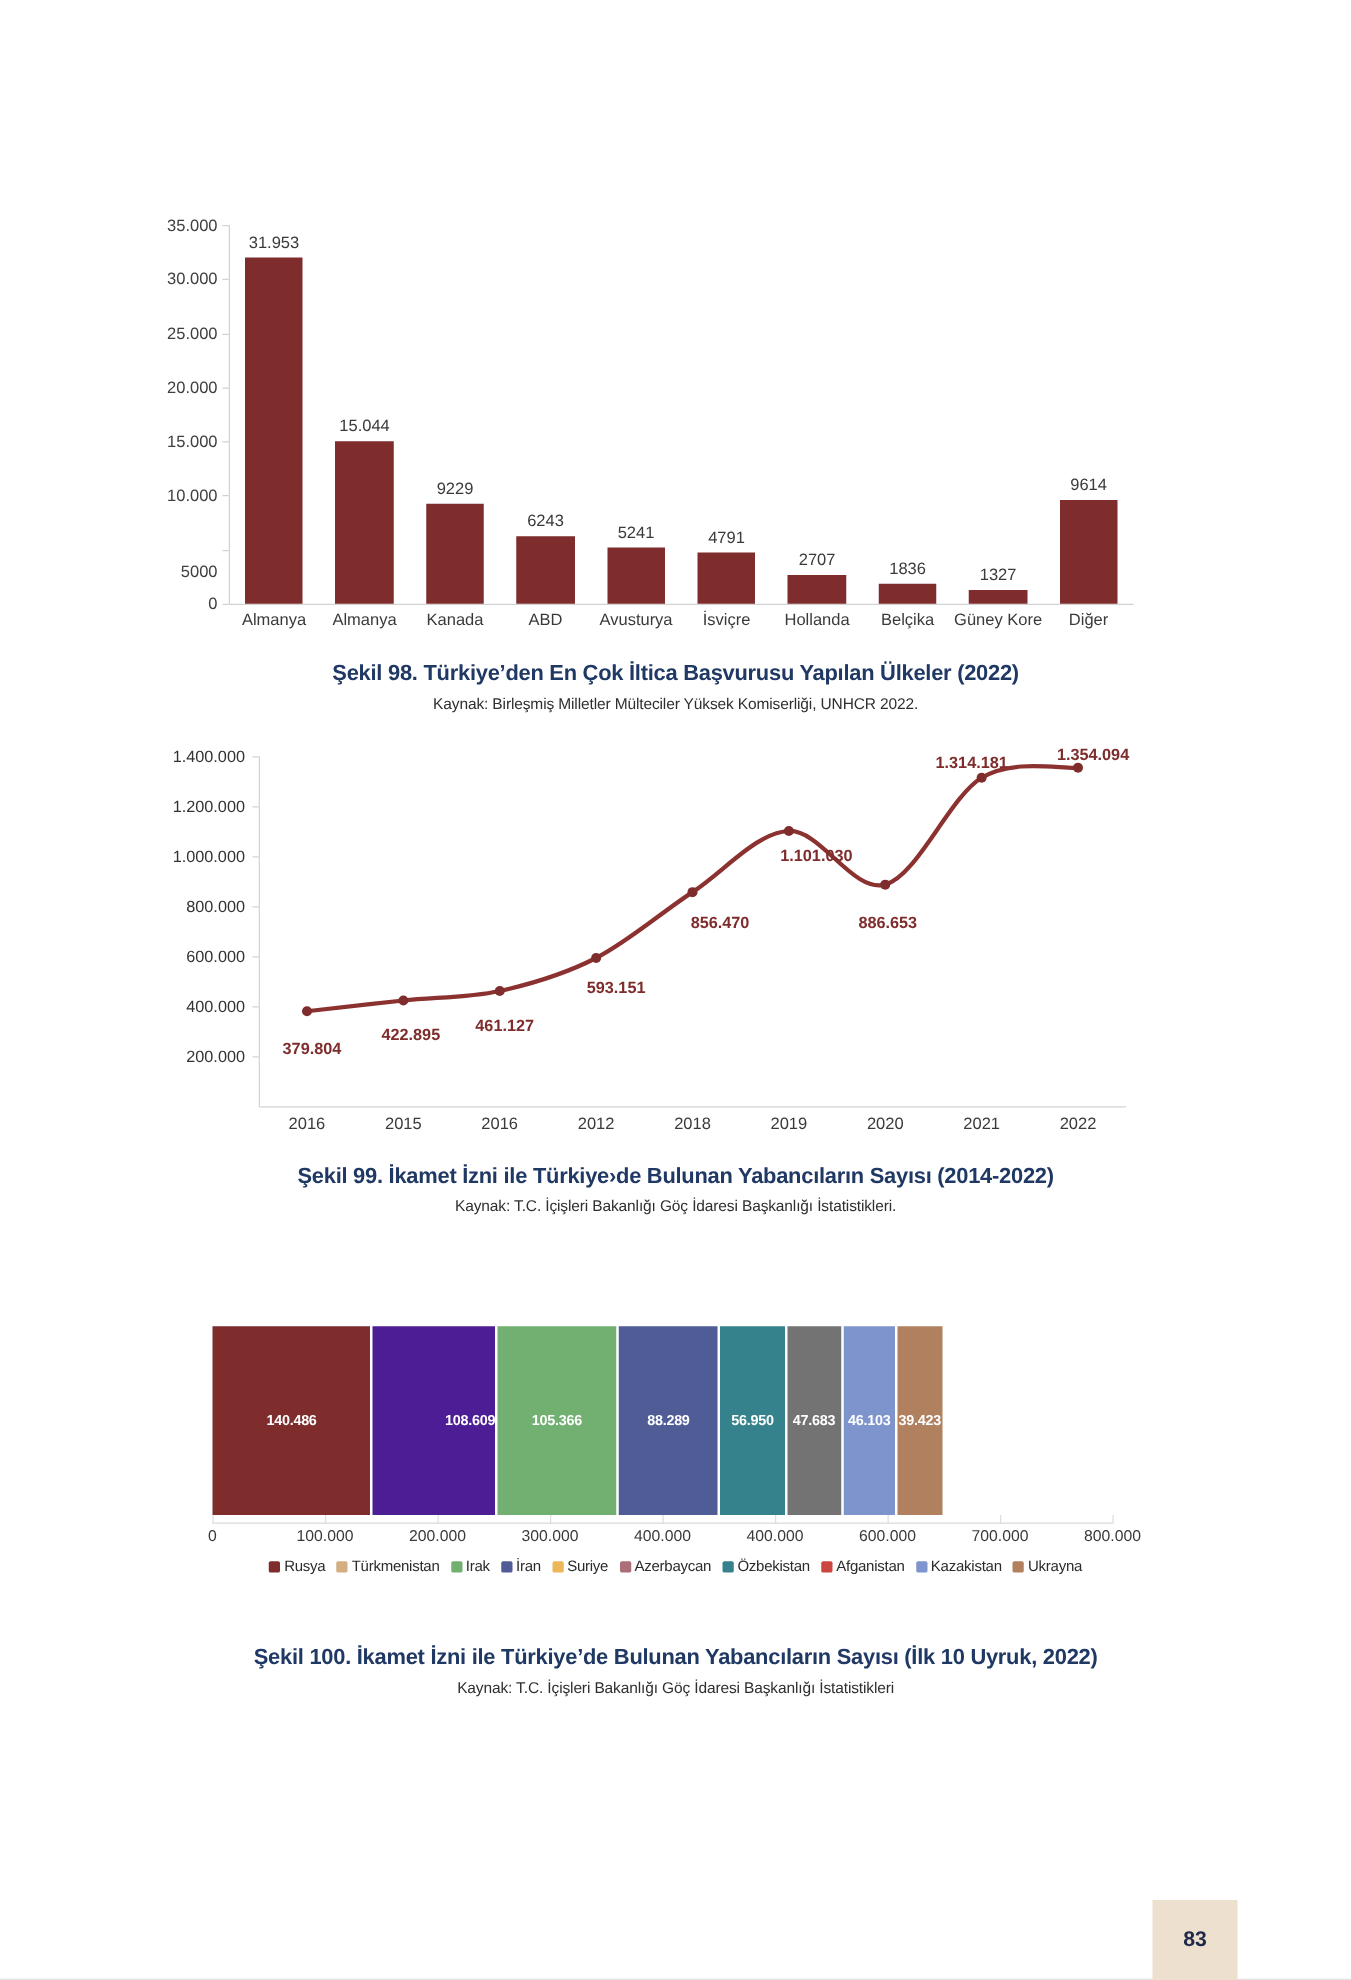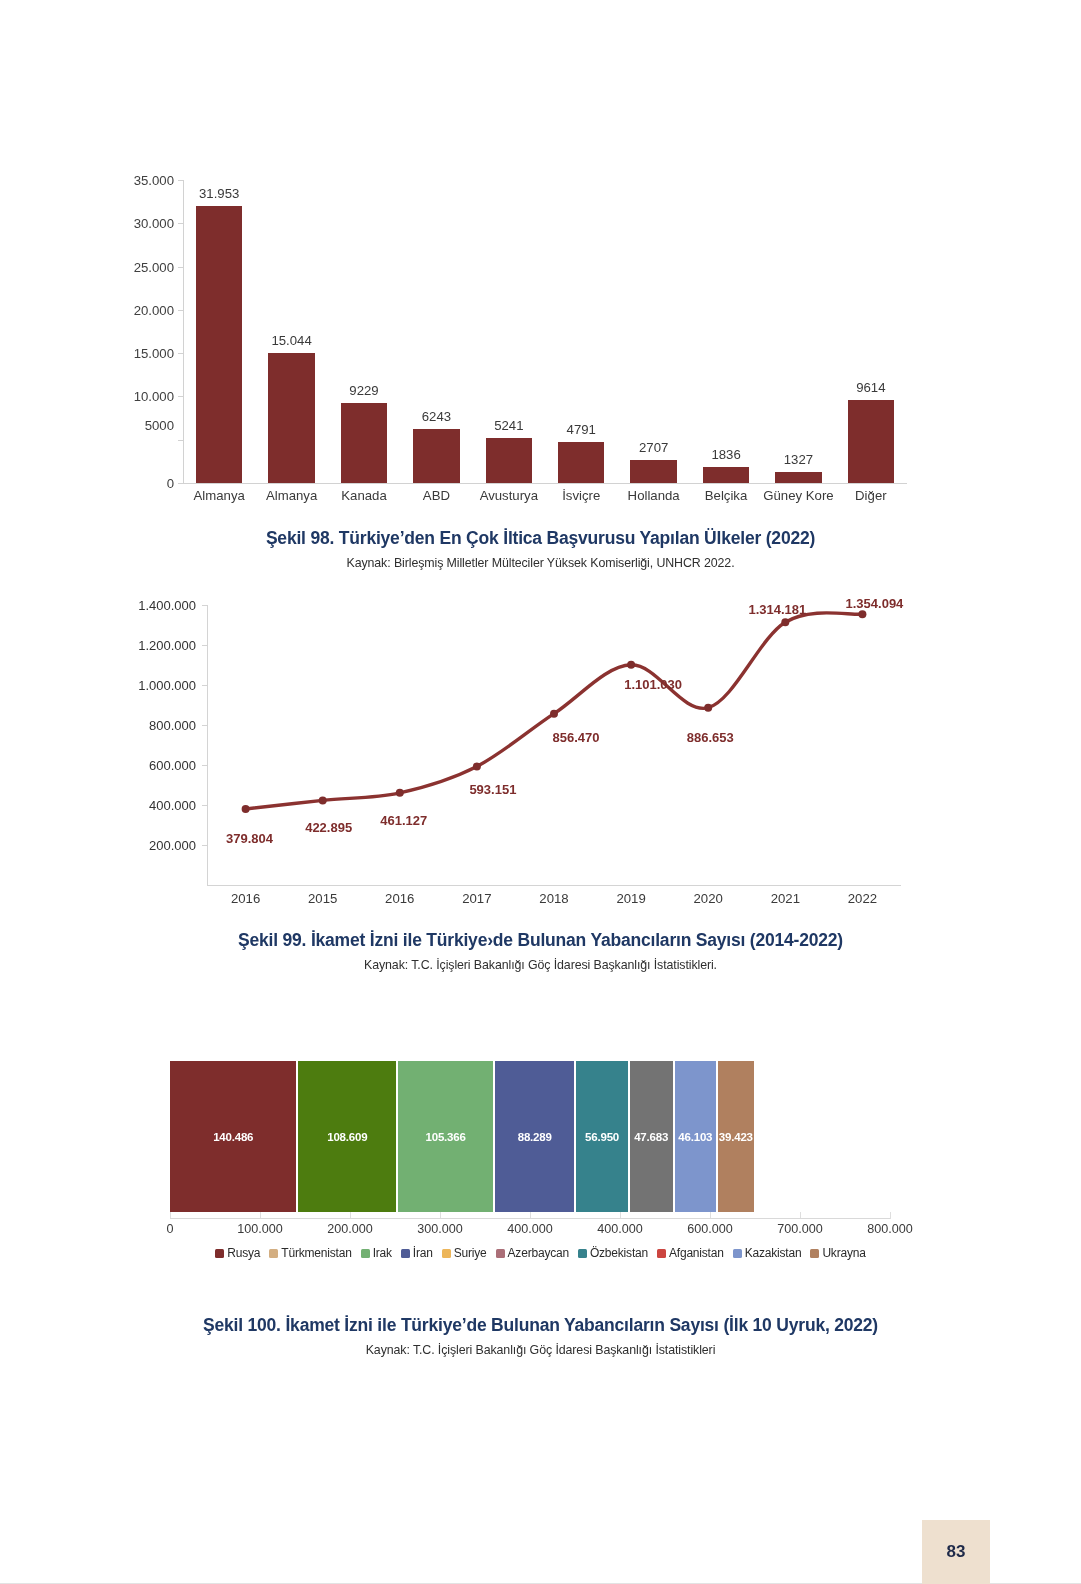--- a/index.html
+++ b/index.html
@@ -275,21 +275,21 @@
     left: 0; bottom: 0; width: 1081px; height: 1px;
     background: #e3e3e3;
   }
 </style>
 </head>
 <body>
 
 <div id="chart98">
   <div class="c98-yaxis">
       <div class="c98-ytick" style="top: 303px;">0</div>
-      <div class="c98-ytick" style="top: 245px;">5000</div>
+      <div class="c98-ytick" style="top: 277px;">5000</div>
       <div class="c98-ytick" style="top: 216.429px;">10.000</div>
       <div class="c98-ytick" style="top: 173.143px;">15.000</div>
       <div class="c98-ytick" style="top: 129.857px;">20.000</div>
       <div class="c98-ytick" style="top: 86.5714px;">25.000</div>
       <div class="c98-ytick" style="top: 43.2857px;">30.000</div>
       <div class="c98-ytick" style="top: 0px;">35.000</div>
     </div>
   <div class="c98-axisline">
       <div class="c98-tickmark" style="top: 303px;"></div>
       <div class="c98-tickmark" style="top: 259.714px;"></div>
@@ -393,40 +393,40 @@
         <circle cx="424.1" cy="69.8" r="4" fill="#7e2d2c"></circle>
         <circle cx="501.2" cy="112.7" r="4" fill="#7e2d2c"></circle>
         <circle cx="578.3" cy="27.2" r="4" fill="#7e2d2c"></circle>
         <circle cx="655.4" cy="19.2" r="4" fill="#7e2d2c"></circle>
       </svg>
   <div class="c99-dlabel" style="left: 42.5556px; top: 236.039px;">379.804</div><div class="c99-dlabel" style="left: 121.667px; top: 225.421px;">422.895</div><div class="c99-dlabel" style="left: 196.778px; top: 217.775px;">461.127</div><div class="c99-dlabel" style="left: 285.889px; top: 187.37px;">593.151</div><div class="c99-dlabel" style="left: 369px; top: 134.706px;">856.470</div><div class="c99-dlabel" style="left: 446.111px; top: 81.794px;">1.101.030</div><div class="c99-dlabel" style="left: 503.222px; top: 134.669px;">886.653</div><div class="c99-dlabel" style="left: 570.333px; top: 7.1638px;">1.314.181</div><div class="c99-dlabel" style="left: 667.444px; top: 1.1812px;">1.354.094</div></div>
   <div class="c99-xlabels">
       <div class="c99-xlabel">2016</div>
       <div class="c99-xlabel">2015</div>
       <div class="c99-xlabel">2016</div>
-      <div class="c99-xlabel">2017</div>
+      <div class="c99-xlabel">2012</div>
       <div class="c99-xlabel">2018</div>
       <div class="c99-xlabel">2019</div>
       <div class="c99-xlabel">2020</div>
       <div class="c99-xlabel">2021</div>
       <div class="c99-xlabel">2022</div>
     </div>
 </div>
 
 <div id="cap99">
   <div class="fig-caption">Şekil 99. İkamet İzni ile Türkiye›de Bulunan Yabancıların Sayısı (2014-2022)</div>
   <div class="fig-source">Kaynak: T.C. İçişleri Bakanlığı Göç İdaresi Başkanlığı İstatistikleri.</div>
 </div>
 
 <div id="chart100">
   <div class="c100-plot">
       <div class="c100-seg" style="width: 126.437px; background: rgb(126, 45, 44);">
         <span class="c100-segval">140.486</span>
       </div>
-      <div class="c100-seg" style="width: 97.7481px; background: #4d7c0f;">
+      <div class="c100-seg" style="width: 97.7481px; background: #4c1d95; justify-content: flex-end;">
         <span class="c100-segval">108.609</span>
       </div>
       <div class="c100-seg" style="width: 94.8294px; background: rgb(114, 176, 114);">
         <span class="c100-segval">105.366</span>
       </div>
       <div class="c100-seg" style="width: 79.4601px; background: rgb(79, 92, 150);">
         <span class="c100-segval">88.289</span>
       </div>
       <div class="c100-seg" style="width: 51.255px; background: rgb(54, 130, 140);">
         <span class="c100-segval">56.950</span>

